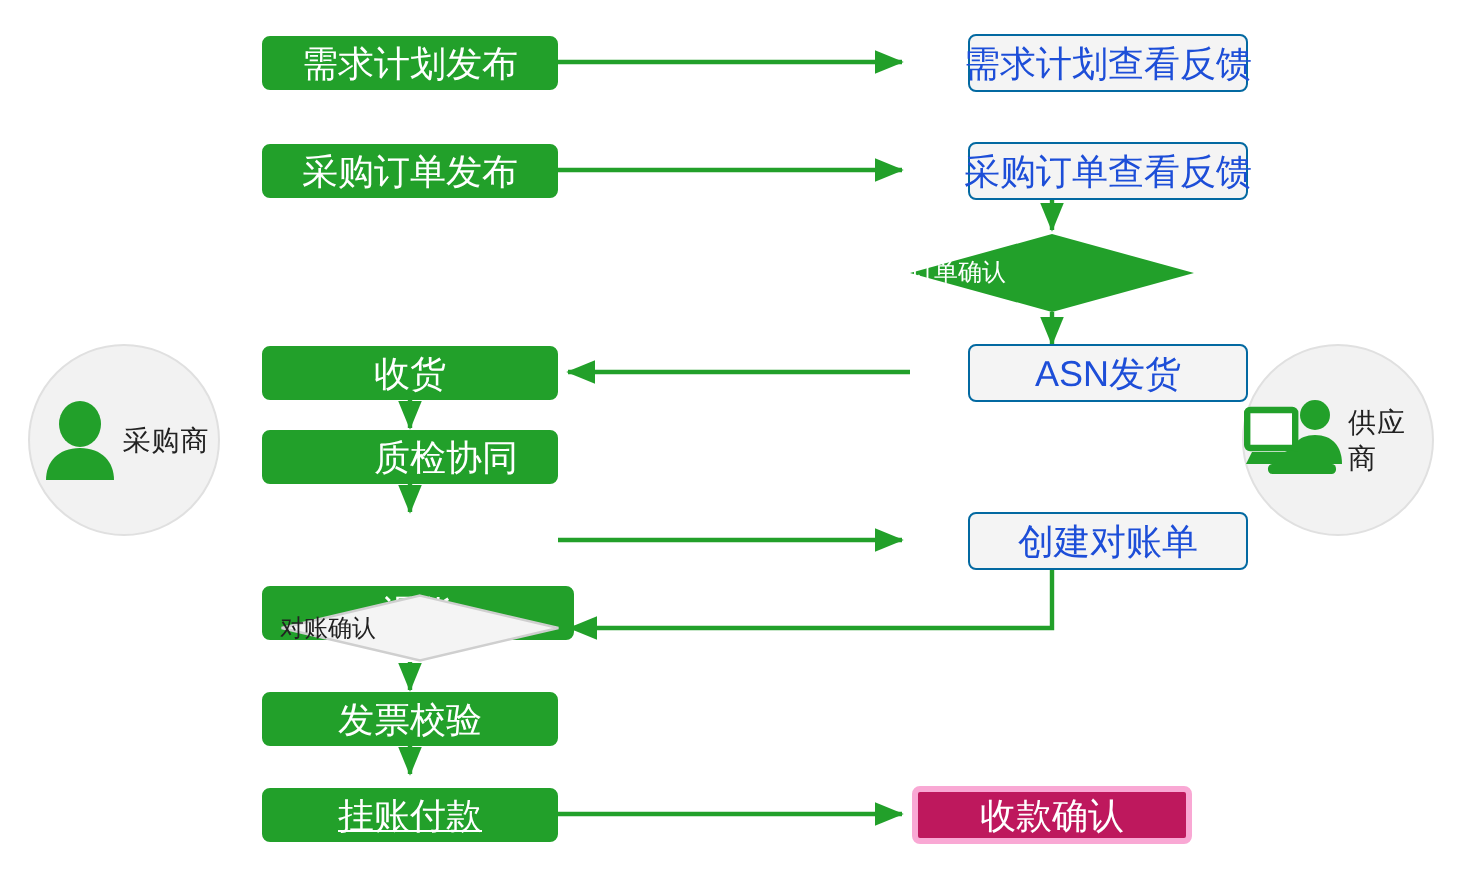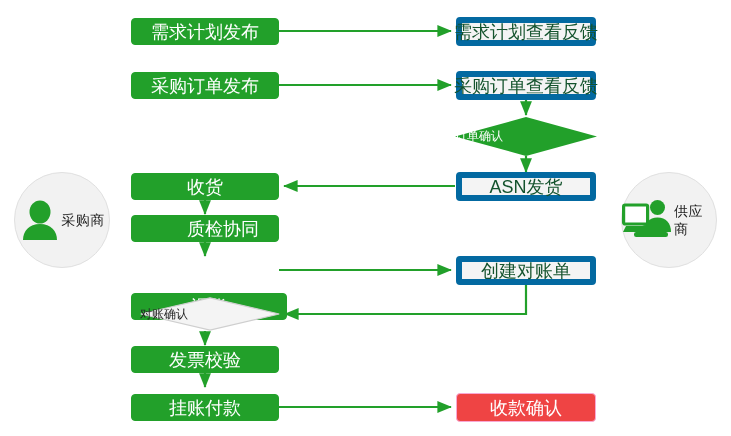--- a/index.html
+++ b/index.html
@@ -55,27 +55,28 @@
     border-radius: 4px;
     white-space: nowrap;
   }
   .node.green {
     background: #22A02A;
     color: #ffffff;
     border: 1px solid #22A02A;
   }
   .node.plain {
     background: #f4f4f4;
-    color: #14532d;
-    border: 6px solid #0369a1;
+    color: #1d4ed8;
+    border: 1px solid #0369a1;
+    margin-left: 28px;
   }
   .node.red {
-    background: #ef4444;
+    background: #be185d;
     color: #ffffff;
-    border: 1px solid #f9a8d4;
+    border: 3px solid #f9a8d4;
   }
 
   
   .diamond {
     position: absolute;
     display: flex;
     align-items: center;
     justify-content: flex-start;
     font-size: 12px;
     white-space: nowrap;
@@ -195,17 +196,17 @@
 
   <div class="diamond plain" style="left:140px; top:297px; width:140px; height:34px;">
     <svg class="dshape" viewBox="0 0 140 34" preserveAspectRatio="none">
       <polygon points="70,0.8 139.2,17 70,33.2 0.8,17" fill="#F4F4F4" stroke="#CFCFCF" stroke-width="1.2"></polygon>
     </svg>
     <span class="dtext">对账确认</span>
   </div>
 
   <div class="node green" style="left:131px; top:346px; width:148px; height:27px;">发票校验</div>
 
-  <div class="node green" style="left:131px; top:394px; width:148px; height:27px;">挂账付款</div>
+  <div class="node green" style="left:131px; top:394px; width:148px; height:27px;text-decoration:underline;">挂账付款</div>
 
   <div class="node red" style="left:456px; top:393px; width:140px; height:29px;">收款确认</div>
 
 </div>
 
 </body></html>

